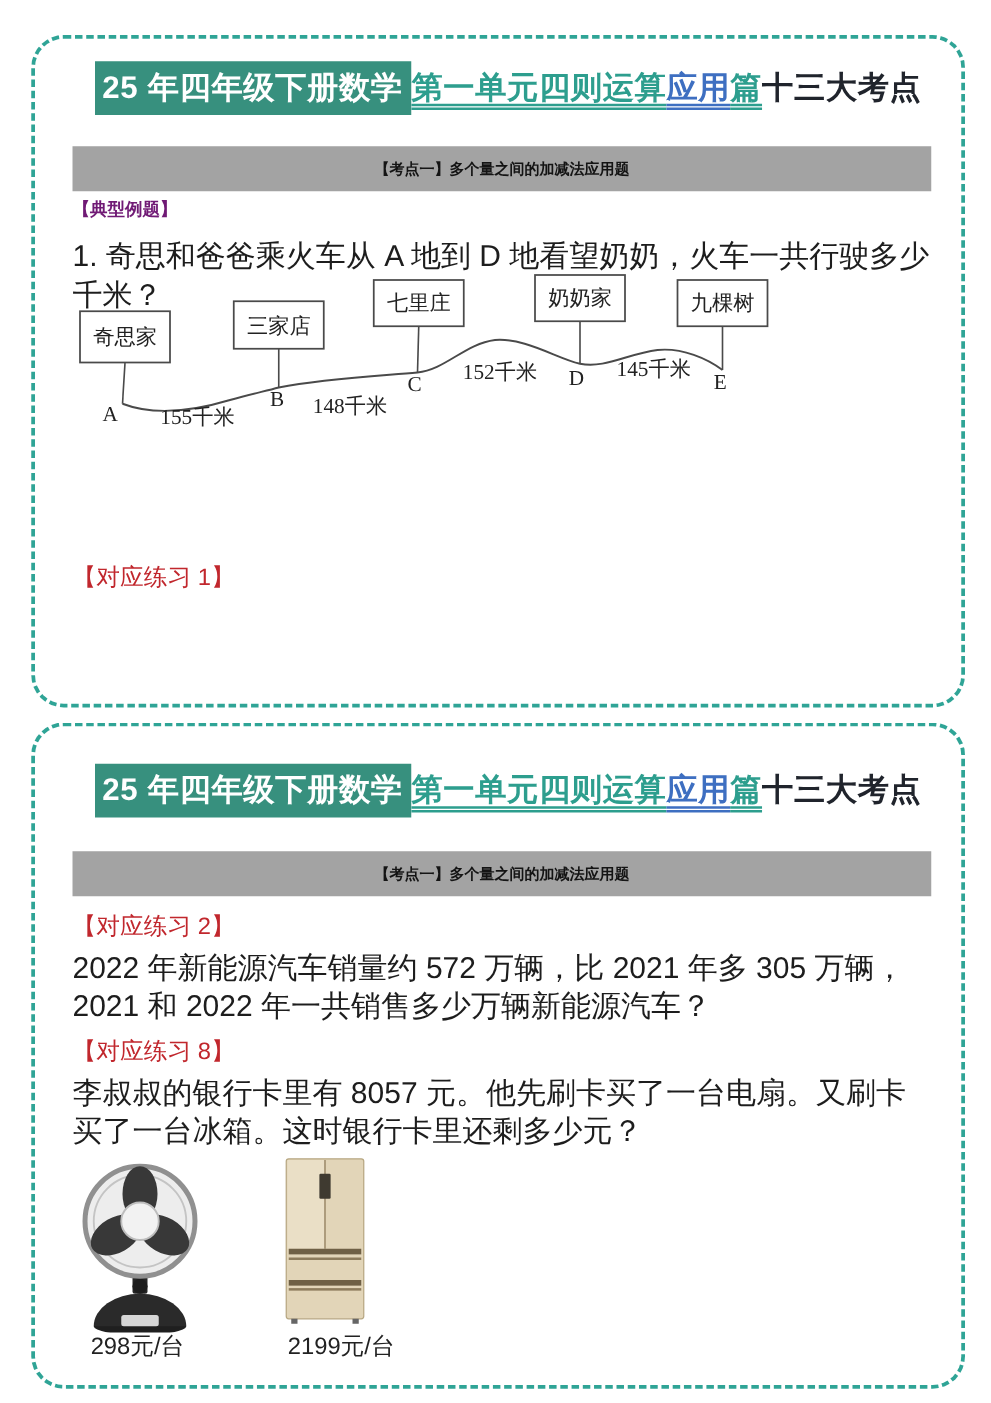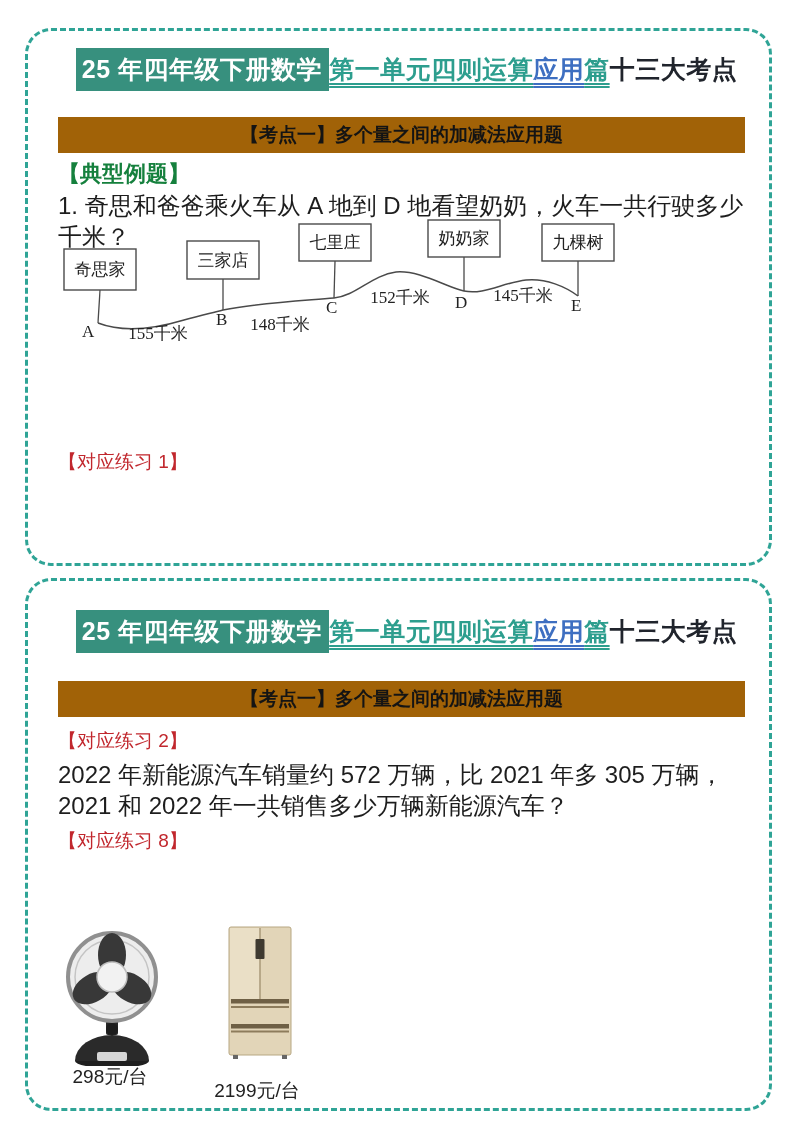--- a/index.html
+++ b/index.html
@@ -21,38 +21,38 @@
   .hl{background:#37907e;color:#ffffff;padding:7px 7px 8px 6px;}
   .seg{
     text-decoration-line:underline;text-decoration-style:double;
     text-decoration-thickness:2px;text-underline-offset:5px;
   }
   .seg-unit,.seg-pian{color:#2d9e8e;}
   .seg-app{color:#3e6fc1;}
   .seg-tail{color:#20242c;}
 
   .kaodian-bar{
-    position:absolute;left:30px;width:687px;height:36px;background:#a16207;
+    position:absolute;left:30px;width:687px;height:36px;background:#a3a3a3;
     display:flex;align-items:center;justify-content:center;
-    font-weight:bold;font-size:19px;color:#141414;
+    font-weight:bold;font-size:12px;color:#141414;
   }
-  .label-blue{position:absolute;left:30px;color:#15803d;font-weight:bold;font-size:22px;}
+  .label-blue{position:absolute;left:30px;color:#701a75;font-weight:bold;font-size:14px;}
   .label-red{position:absolute;left:30px;color:#c1272d;font-weight:normal;font-size:19px;}
   .body-text{position:absolute;left:30px;width:690px;font-size:24px;line-height:31px;color:#1d1d1d;}
 
   .route-svg{position:absolute;left:26px;top:186px;}
   .route-svg text{font-family:"Liberation Sans",sans-serif;font-size:17px;fill:#222;}
   .route-svg text.pt{font-family:"Liberation Serif",serif;font-size:17px;}
   .route-svg text.dist{font-family:"Liberation Serif",serif;font-size:17px;}
 
   .fan-svg{position:absolute;left:27px;top:349px;}
   .fridge-svg{position:absolute;left:197px;top:344px;}
   .price{position:absolute;font-size:19px;color:#222;text-align:center;}
   #fan-price{left:17px;width:130px;top:483px;}
-  #fridge-price{left:164px;width:130px;top:483px;margin-top:14px;}
+  #fridge-price{left:180px;width:130px;top:483px;}
 </style>
 </head>
 <body>
 
 <div class="page">
 
   <div class="panel" id="panel1">
 
     <div class="title-row" style="top:22px;"><span class="hl">25 年四年级下册数学</span><span class="seg seg-unit">第一单元四则运算</span><span class="seg seg-app">应用</span><span class="seg seg-pian">篇</span><span class="seg-tail">十三大考点</span></div>
 
@@ -104,20 +104,21 @@
   <div class="panel" id="panel2">
 
     <div class="title-row" style="top:34px;"><span class="hl">25 年四年级下册数学</span><span class="seg seg-unit">第一单元四则运算</span><span class="seg seg-app">应用</span><span class="seg seg-pian">篇</span><span class="seg-tail">十三大考点</span></div>
 
     <div class="kaodian-bar" style="top:100px;">【考点一】多个量之间的加减法应用题</div>
 
     <div class="label-red" style="top:147px;">【对应练习 2】</div>
     <div class="body-text" style="top:178px;">2022 年新能源汽车销量约 572 万辆，比 2021 年多 305 万辆，2021 和 2022 年一共销售多少万辆新能源汽车？</div>
 
     <div class="label-red" style="top:247px;">【对应练习 8】</div>
+    <div class="body-text" style="top:278px;">李叔叔的银行卡里有 8057 元。他先刷卡买了一台电扇。又刷卡买了一台冰箱。这时银行卡里还剩多少元？</div>
 
     <svg class="fan-svg" width="118" height="136" viewBox="0 0 118 136">
       <ellipse cx="57" cy="131" rx="37" ry="7" fill="#1f1f1f"></ellipse>
       <path d="M 20 131 A 37 26 0 0 1 94 131 Z" fill="#2a2a2a"></path>
       <rect x="42" y="122" width="30" height="9" rx="2" fill="#d6d6d6"></rect>
       <rect x="51" y="89" width="12" height="16" rx="2" fill="#262626"></rect>
       <circle cx="57" cy="99" r="6" fill="#1c1c1c"></circle>
       <circle cx="57" cy="47" r="44" fill="#ededed" stroke="#909090" stroke-width="4"></circle>
       <circle cx="57" cy="47" r="37" fill="none" stroke="#c4c4c4" stroke-width="1.5"></circle>
       <g fill="#383838">

